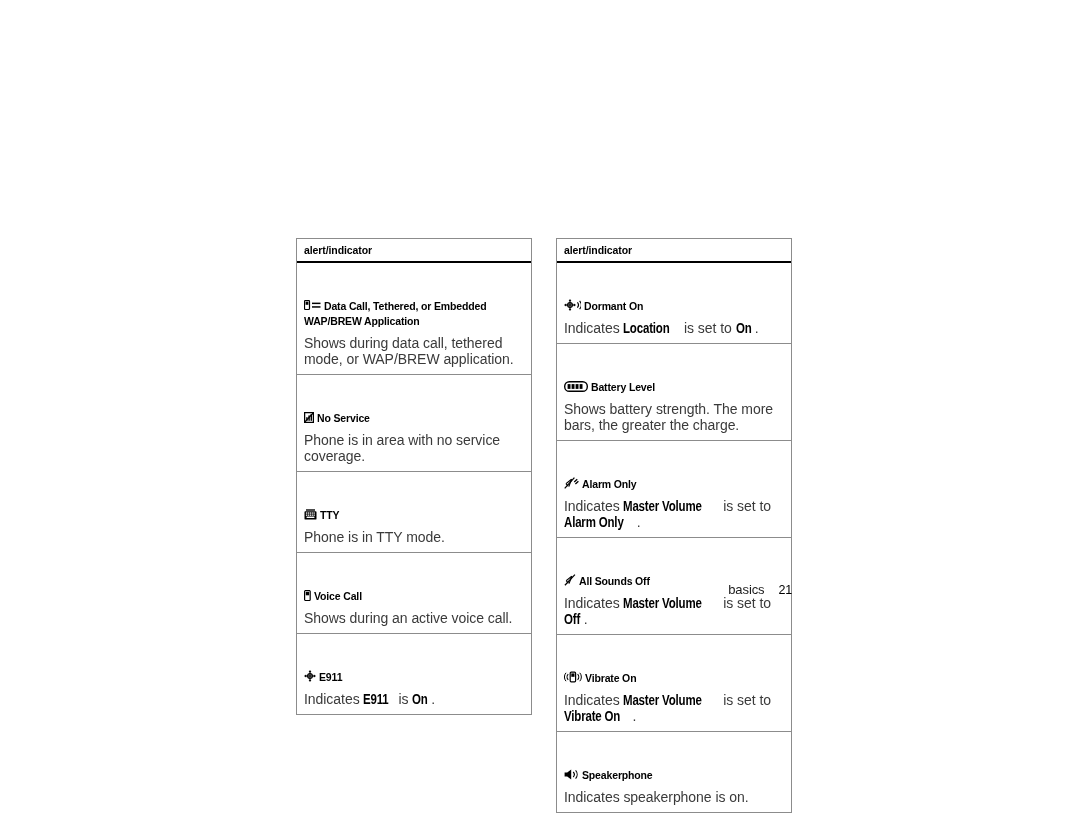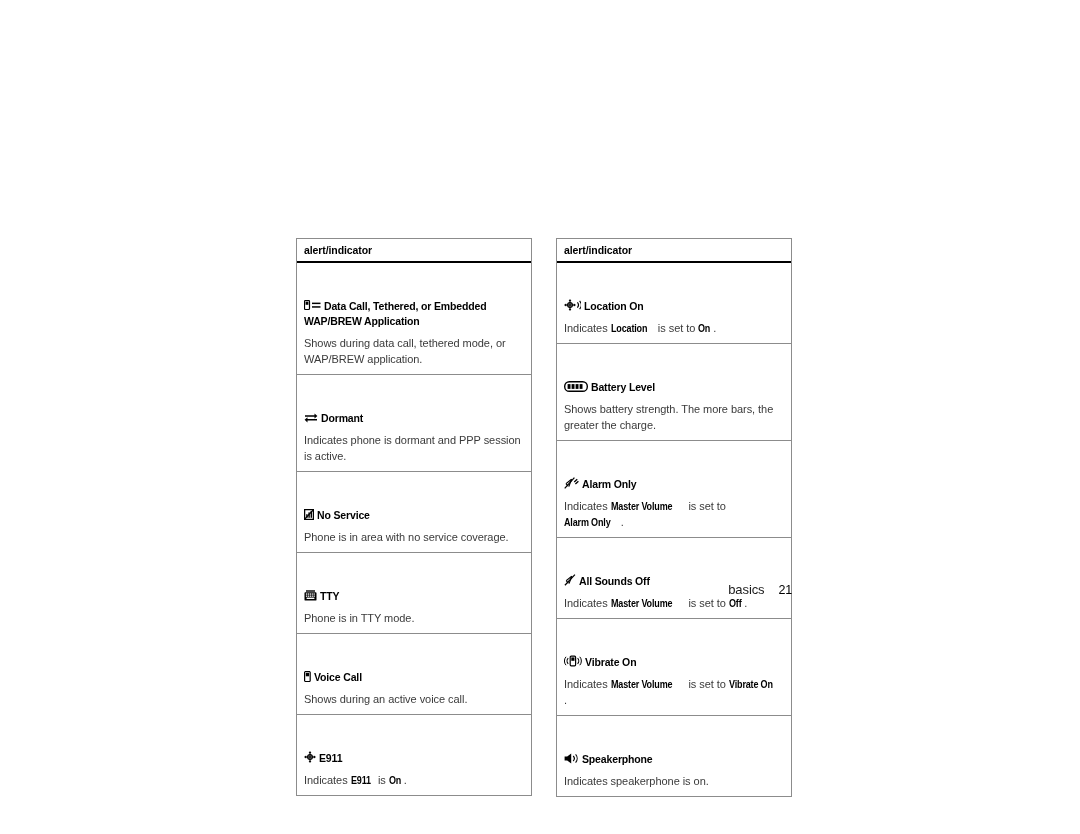--- a/index.html
+++ b/index.html
@@ -64,21 +64,21 @@
     font-weight: bold;
     line-height: 15px;
     letter-spacing: -0.15px;
     white-space: nowrap;
   }
   .row .term.wrap { white-space: normal; }
 
   .row .desc {
     display: block;
     padding: 6px 7px 7px 7px;
-    font-size: 11px;
+    font-size: 14px;
     font-weight: normal;
     line-height: 16px;
     letter-spacing: -0.05px;
     color: #3a3a3a;
   }
   .row .desc b {
     font-family: "Liberation Sans Narrow", "Liberation Sans", sans-serif;
     font-weight: bold;
     font-stretch: condensed;
     transform: scaleX(0.82);
@@ -128,27 +128,20 @@
       <div class="thead">alert/indicator</div>
       <div>
           <div class="row">
             <div class="term wrap"><span class="ic"><svg width="17" height="11" viewBox="0 0 17 11" xmlns="http://www.w3.org/2000/svg">
                   <rect x="0.5" y="0.5" width="5" height="9" rx="1" fill="#fff" stroke="#000" stroke-width="1.2"></rect>
                   <rect x="1.6" y="1.6" width="2.8" height="3.2" fill="#000"></rect>
                   <rect x="8" y="2.6" width="8.5" height="1.5" fill="#000"></rect>
                   <rect x="8" y="6.2" width="8.5" height="1.5" fill="#000"></rect>
                 </svg></span><span>Data Call, Tethered, or Embedded WAP/BREW Application</span></div>
             <span class="desc"><span>Shows during data call, tethered mode, or WAP/BREW application.</span></span>
-          </div>
-          <div class="row">
-            <div class="term"><span class="ic"><svg width="14" height="11" viewBox="0 0 14 11" xmlns="http://www.w3.org/2000/svg">
-                  <path d="M1 3.2 H10.5 L10.5 1.4 L13.4 4 L10.5 6.6 L10.5 4.8 H1 Z" fill="#000"></path>
-                  <path d="M13 8.6 H3.5 L3.5 10.4 L0.6 7.8 L3.5 5.2 L3.5 7 H13 Z" fill="#000"></path>
-                </svg></span><span>Dormant</span></div>
-            <span class="desc"><span>Indicates phone is dormant and PPP session is active.</span></span>
           </div>
           <div class="row">
             <div class="term"><span class="ic"><svg width="10" height="11" viewBox="0 0 10 11" xmlns="http://www.w3.org/2000/svg">
                   <rect x="0.6" y="0.6" width="8.8" height="9.8" fill="#fff" stroke="#000" stroke-width="1.3"></rect>
                   <rect x="2.2" y="5.2" width="1.4" height="3.6" fill="#000"></rect>
                   <rect x="4.4" y="3.4" width="1.4" height="5.4" fill="#000"></rect>
                   <rect x="6.6" y="2" width="1.4" height="6.8" fill="#000"></rect>
                   <path d="M0.3 10.6 L9.7 0.4" stroke="#000" stroke-width="1.3"></path>
                 </svg></span><span>No Service</span></div>
             <span class="desc"><span>Phone is in area with no service coverage.</span></span>
@@ -204,21 +197,21 @@
             <div class="term"><span class="ic"><svg width="17" height="12" viewBox="0 0 17 12" xmlns="http://www.w3.org/2000/svg">
                   <path d="M6 0 L7.4 2.1 H4.6 Z" fill="#000"></path>
                   <path d="M6 12 L4.6 9.9 H7.4 Z" fill="#000"></path>
                   <path d="M0 6 L2.1 4.6 V7.4 Z" fill="#000"></path>
                   <path d="M12 6 L9.9 7.4 V4.6 Z" fill="#000"></path>
                   <rect x="5.4" y="1.6" width="1.2" height="8.8" fill="#000"></rect>
                   <rect x="1.6" y="5.4" width="8.8" height="1.2" fill="#000"></rect>
                   <circle cx="6" cy="6" r="2.4" fill="none" stroke="#000" stroke-width="1.2"></circle>
                   <path d="M13.4 3.4 A4 4 0 0 1 13.4 8.6" fill="none" stroke="#000" stroke-width="1.2"></path>
                   <path d="M15.6 1.8 A6.4 6.4 0 0 1 15.6 10.2" fill="none" stroke="#000" stroke-width="1.1"></path>
-                </svg></span><span>Location On</span></div>
+                </svg></span><span>Dormant On</span></div>
             <span class="desc"><span>Indicates </span><b>Location</b><span> is set to </span><b>On</b><span>.</span></span>
           </div>
           <div class="row">
             <div class="term"><span class="ic"><svg width="24" height="11" viewBox="0 0 24 11" xmlns="http://www.w3.org/2000/svg">
                   <rect x="0.7" y="0.7" width="22.6" height="9.6" rx="4.6" fill="#fff" stroke="#000" stroke-width="1.4"></rect>
                   <rect x="3.6" y="3.1" width="2.9" height="4.8" fill="#000"></rect>
                   <rect x="7.6" y="3.1" width="2.9" height="4.8" fill="#000"></rect>
                   <rect x="11.6" y="3.1" width="2.9" height="4.8" fill="#000"></rect>
                   <rect x="15.6" y="3.1" width="2.9" height="4.8" fill="#000"></rect>
                 </svg></span><span>Battery Level</span></div>

